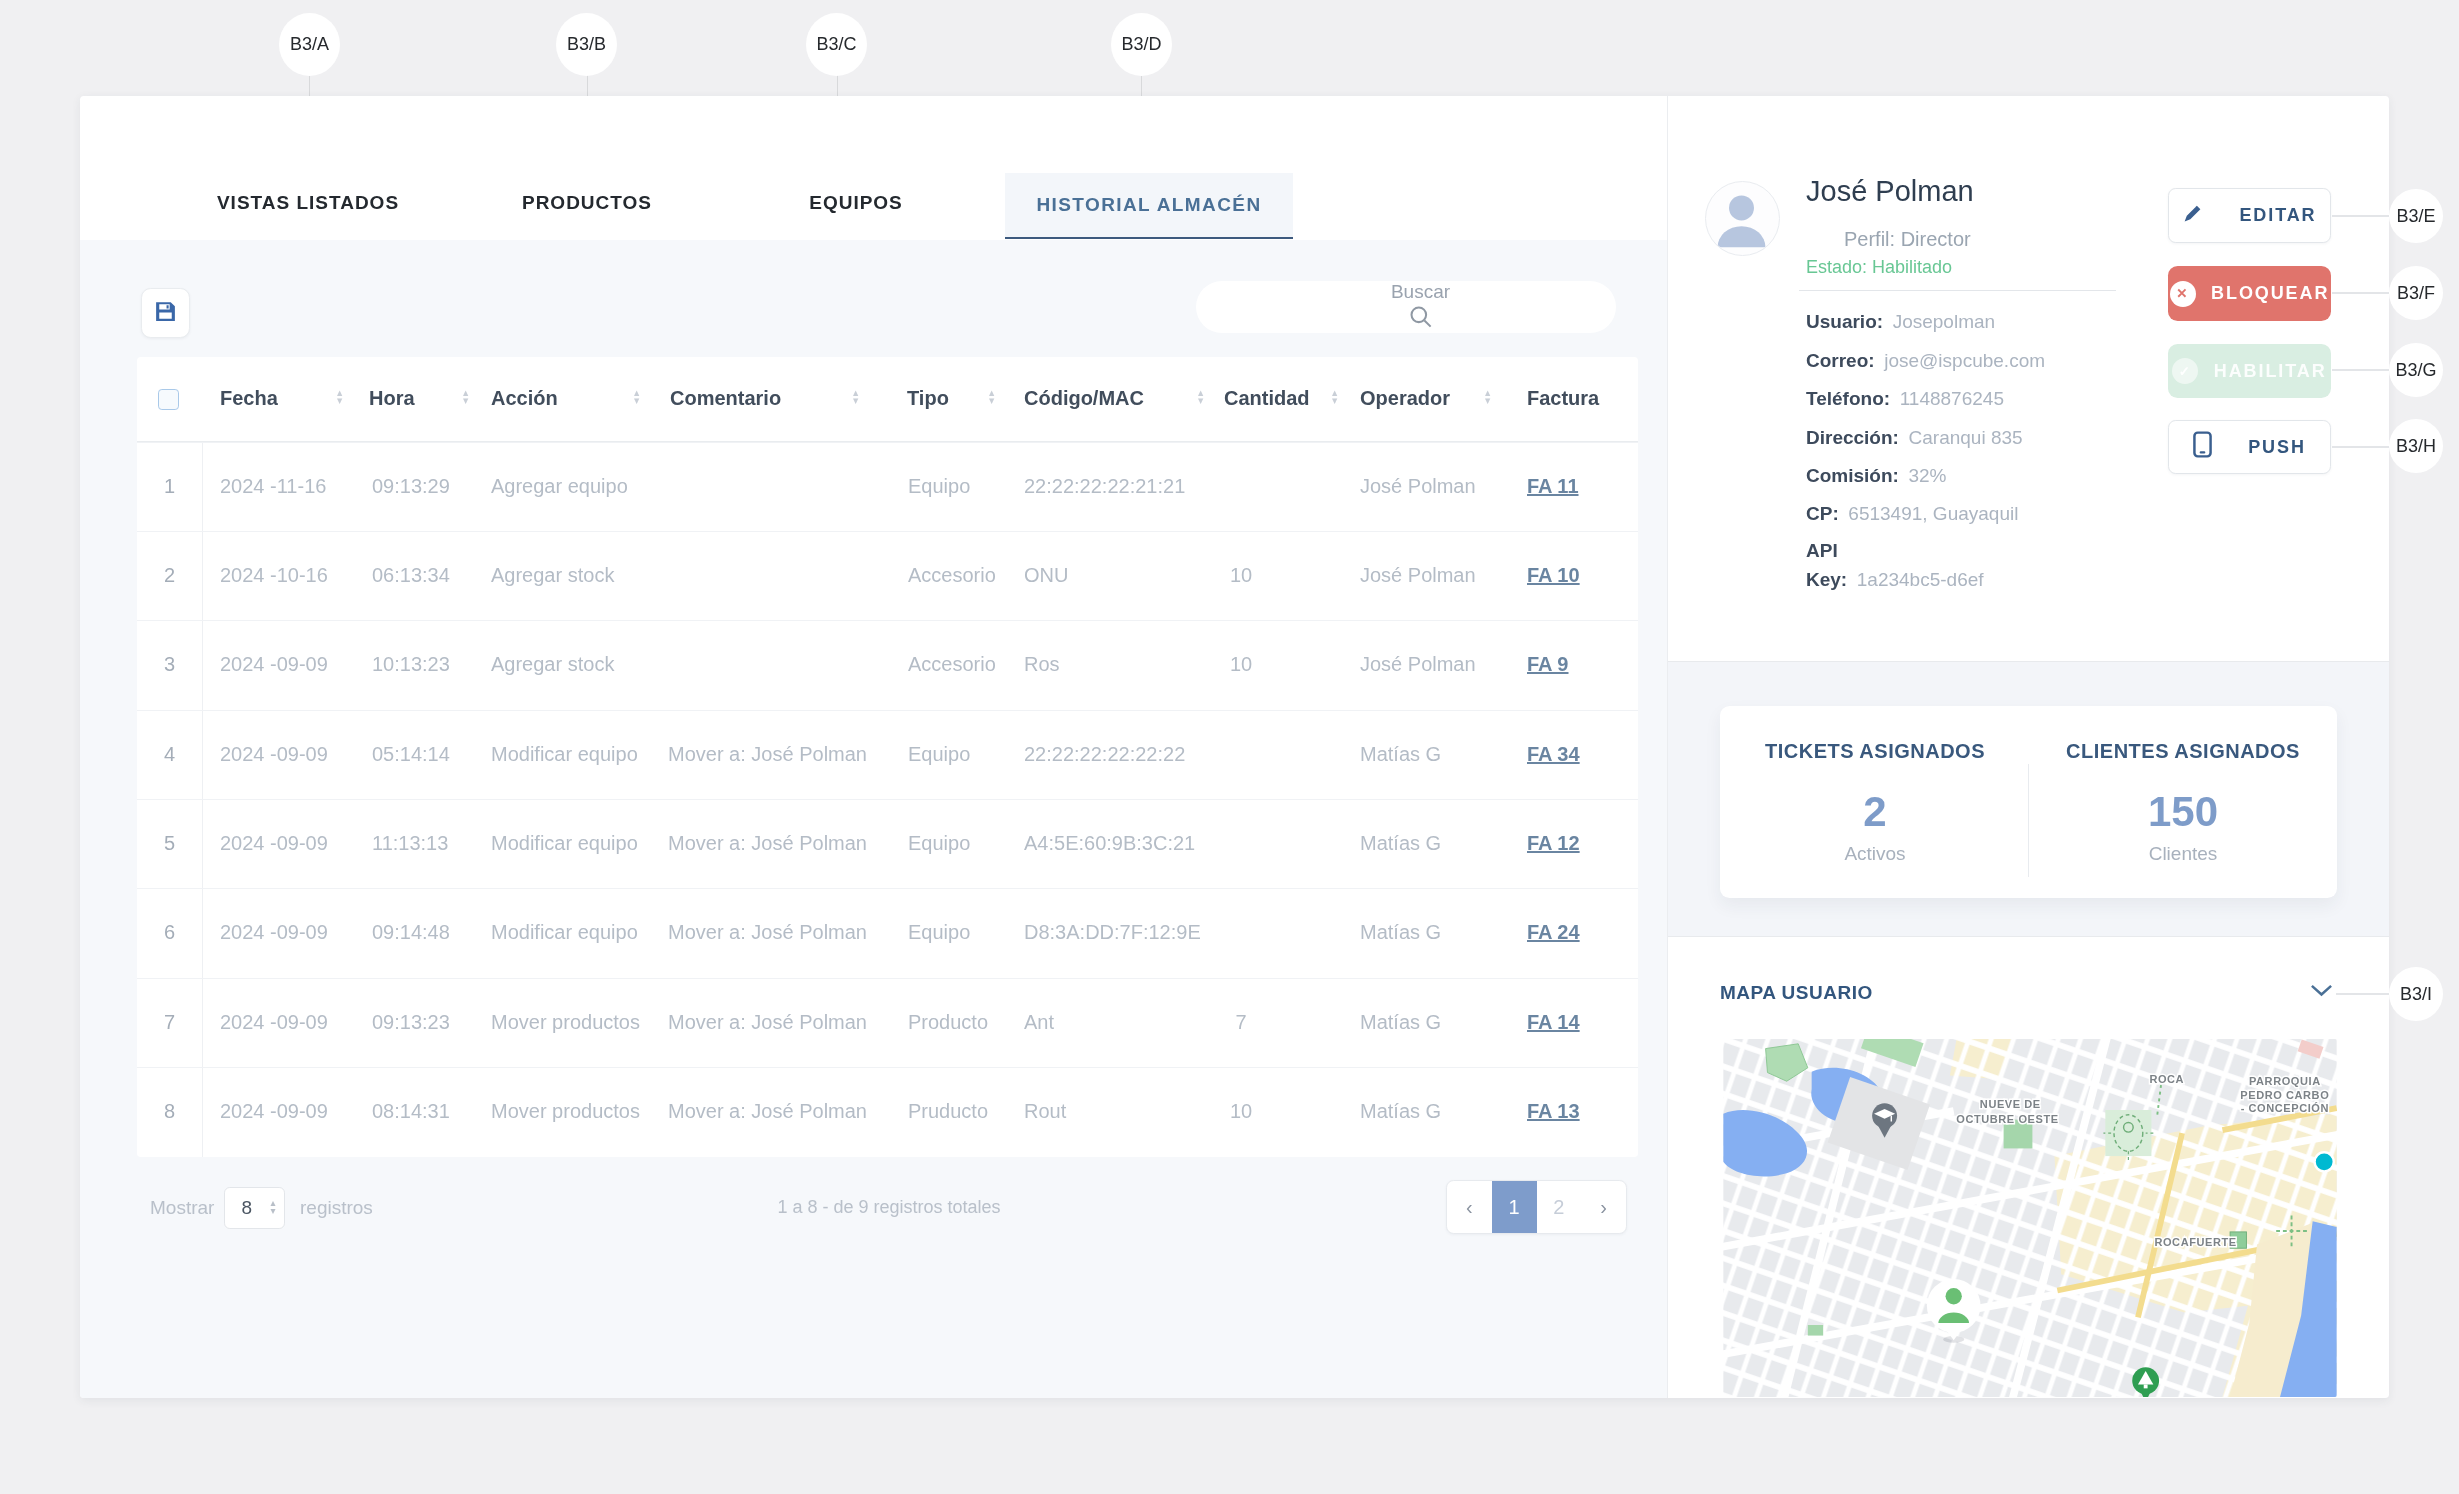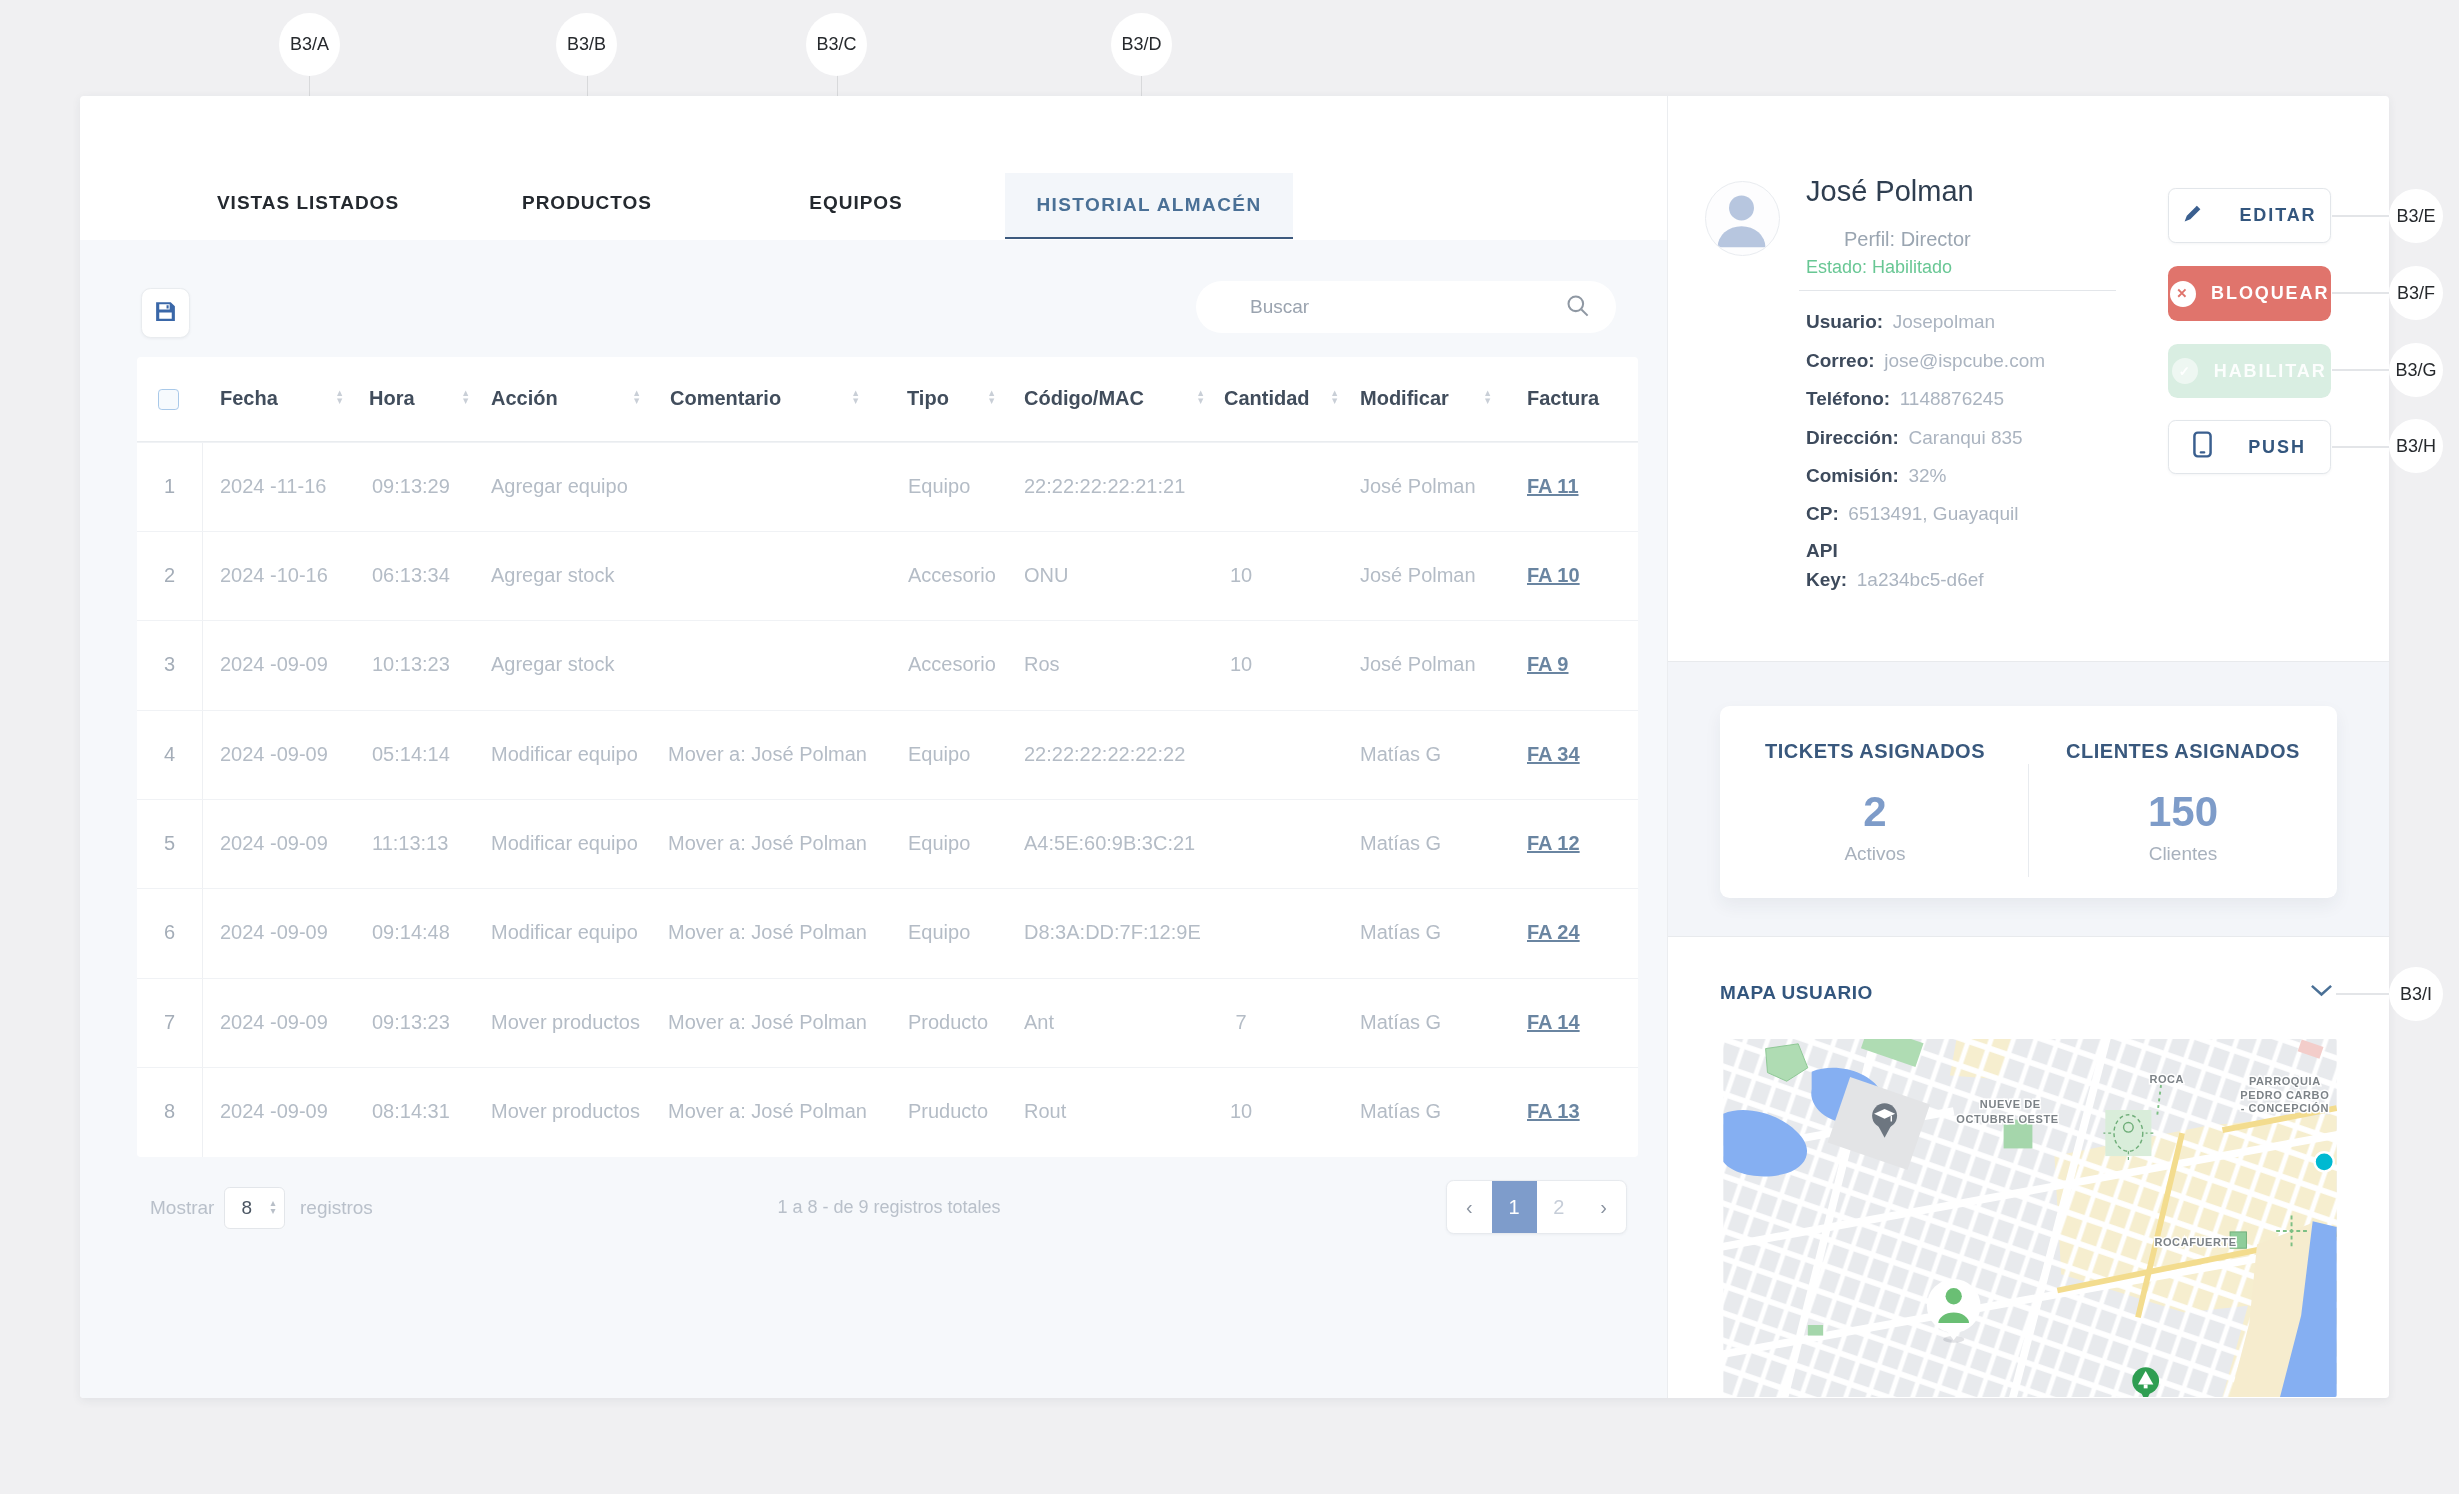--- a/index.html
+++ b/index.html
@@ -27,21 +27,21 @@
        letter-spacing:1px;color:#24292f;white-space:nowrap;cursor:pointer;}
   .tab-active-box{position:absolute;left:1005px;top:173px;width:288px;height:66px;background:#f3f6fa;
        border-bottom:2.9px solid #3d5a7e;display:flex;align-items:center;justify-content:center;}
   .tab-active-box span{font-size:19px;font-weight:700;letter-spacing:1.4px;color:#4a7096;white-space:nowrap;}
 
   
   .save-btn{position:absolute;left:141px;top:288px;width:49px;height:50px;background:#fff;
        border:1px solid #e9ecef;border-radius:9.6px;display:flex;align-items:center;justify-content:center;
        box-shadow:0 1px 2.9px rgba(40,50,70,.06);cursor:pointer;}
   .search-pill{position:absolute;left:1196px;top:281px;width:420px;height:52px;background:#ffffff;
-       border-radius:26px;display:flex;align-items:center;padding:0 25px 0 54px;}
+       border-radius:26px;display:flex;align-items:center;padding:0 25px 0 54px;flex-direction:column;}
   .search-pill .ph{font-size:19px;color:#9aa3af;flex:1;}
 
   
   .table{position:absolute;left:137px;top:357px;width:1501px;height:800px;background:#ffffff;border-radius:3.8px;}
   .thead{position:absolute;left:0;top:0;width:100%;height:85px;border-bottom:1px solid #e9ecef;}
   .th{position:absolute;top:30px;font-size:20px;font-weight:600;color:#414d5c;white-space:nowrap;cursor:pointer;}
   .sort{position:absolute;top:32px;display:flex;flex-direction:column;align-items:center;color:#c9cfd7;
         font-size:10.6px;line-height:7.7px;cursor:pointer;}
   .checkbox{position:absolute;left:21px;top:32px;width:21px;height:21px;border:1.9px solid #a9c9e9;
         border-radius:3.8px;background:#f6fafd;cursor:pointer;}
@@ -197,21 +197,21 @@
         <div class="th" style="left: 887px;">Código/MAC</div>
         <div class="sort" style="left: 1061px;">
           <span>▴</span>
           <span>▾</span>
         </div>
         <div class="th" style="left: 1087px;">Cantidad</div>
         <div class="sort" style="left: 1195px;">
           <span>▴</span>
           <span>▾</span>
         </div>
-        <div class="th" style="left: 1223px;">Modificar</div>
+        <div class="th" style="left: 1223px;">Operador</div>
         <div class="sort" style="left: 1348px;">
           <span>▴</span>
           <span>▾</span>
         </div>
         <div class="th" style="left: 1390px;">Factura</div>
       </div>
     <div class="numline"></div>
     <div id="table-rows">
         <div class="row first" style="top: 85px;">
           <span class="c-num">1</span>

